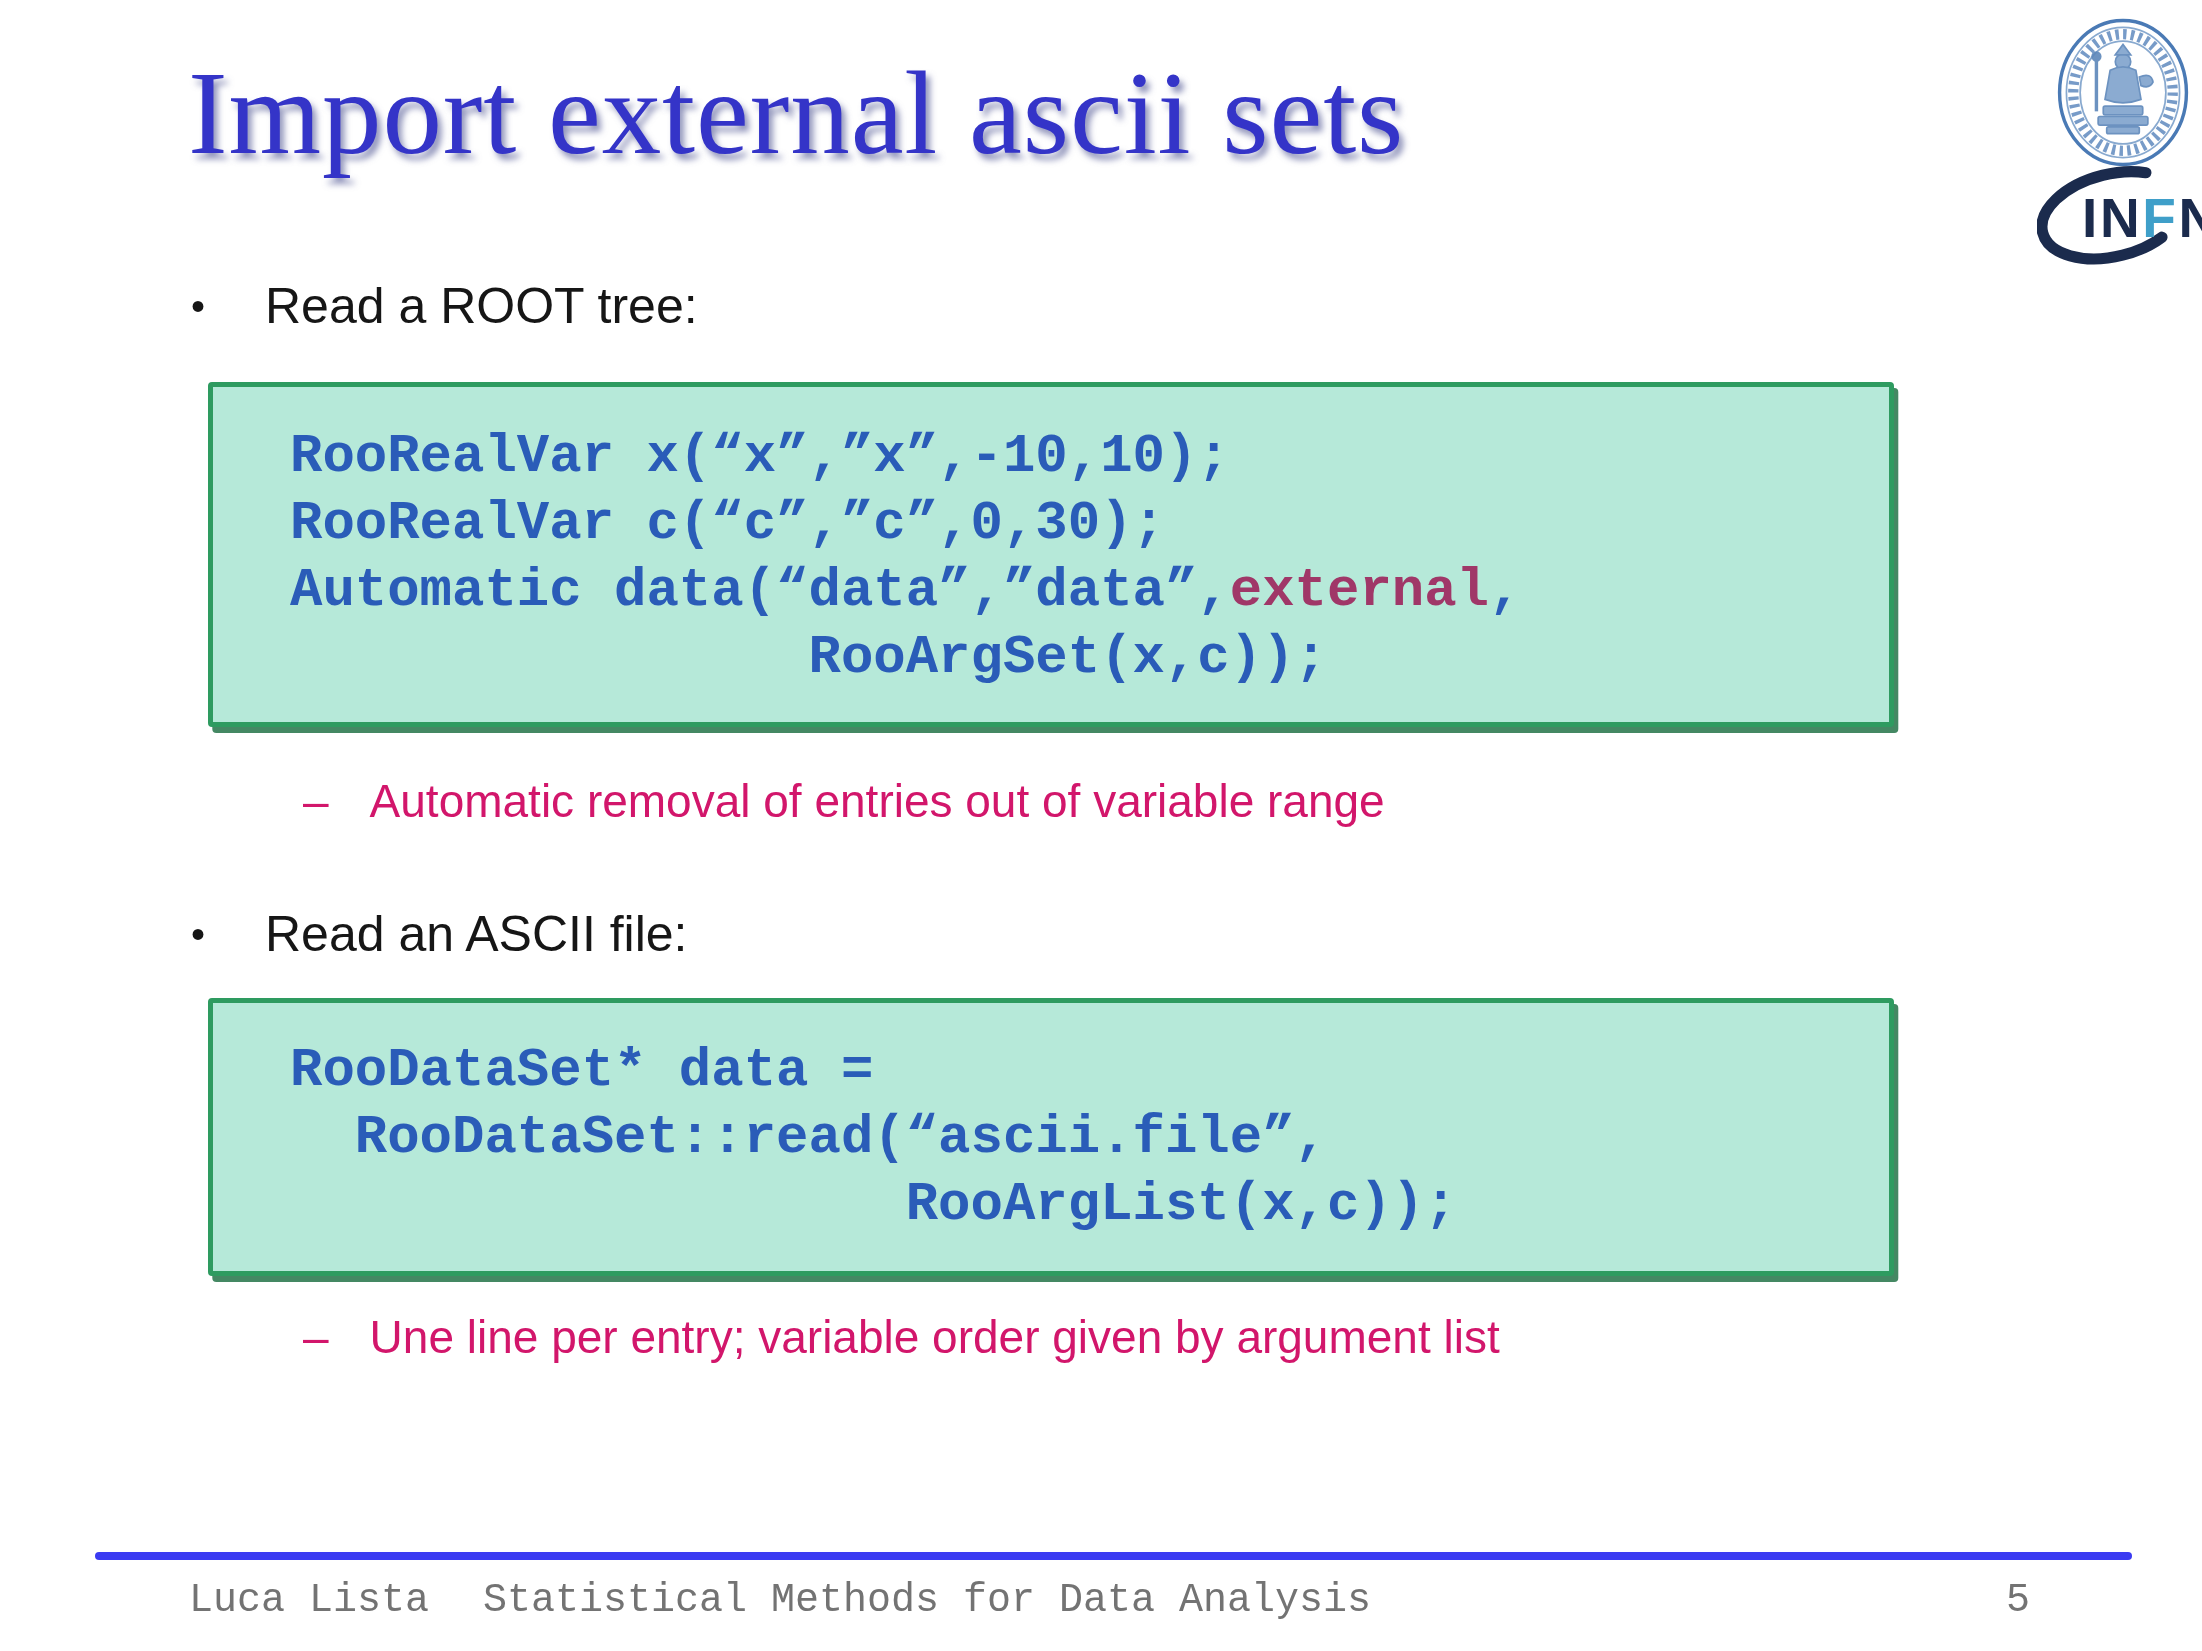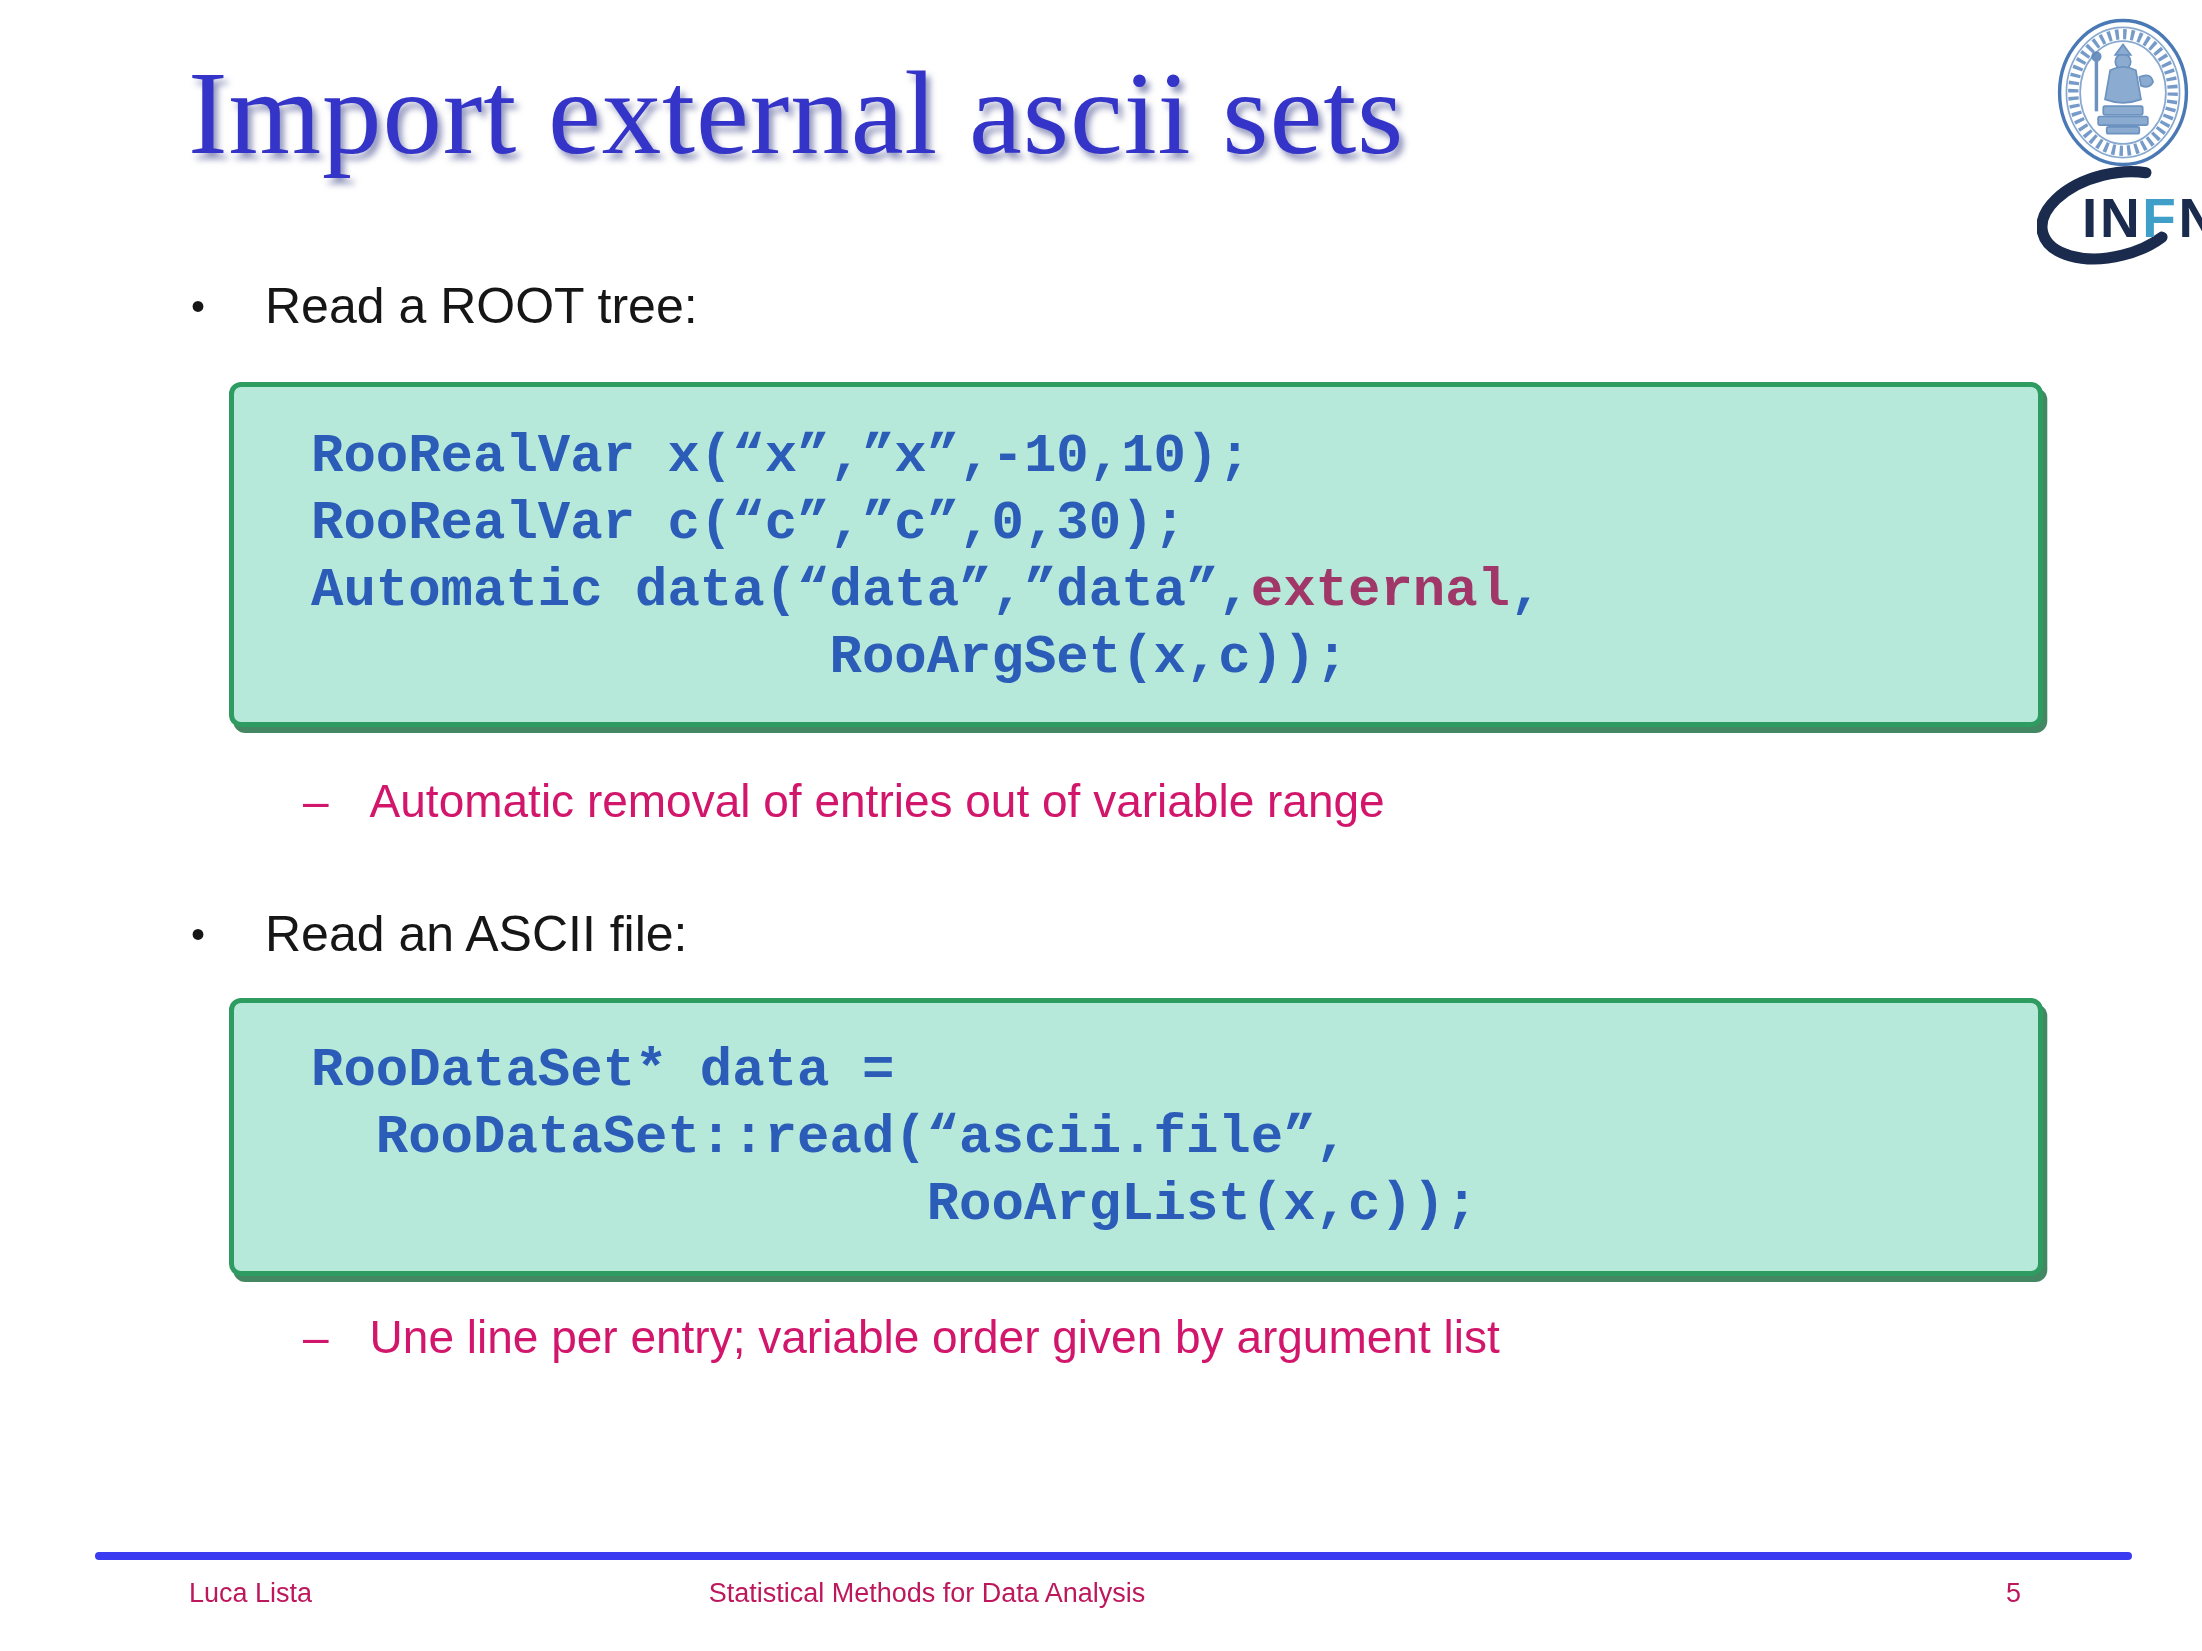--- a/index.html
+++ b/index.html
@@ -35,23 +35,23 @@
   .bullet-row {
     position:absolute; left:191px; display:flex; align-items:baseline;
     font-size:50px; color:#161616; white-space:nowrap;
   }
   .bullet-row .marker { font-size:40px; margin-right:60px; transform:translateY(-3.4px); }
   .bullet1 { top:277px; }
   .bullet2 { top:905px; }
 
   
   .code-box {
-    position:absolute; left:229px; width:1814px; box-sizing:border-box;
+    position:absolute; left:208px; width:1686px; box-sizing:border-box;
     background:#b6e9d9;
-    border:5.2px solid #2e9b60; border-radius:12px;
+    border:5.2px solid #2e9b60; border-radius:4px;
     box-shadow:4.3px 6px 0 rgba(35,115,72,0.85);
   }
   .code-box-1 { top:382px; height:345px; padding:36px 0 0 77px; }
   .code-box-2 { top:998px; height:278px; padding:34px 0 0 77px; }
   .code-line {
     font-family:"Liberation Mono", monospace;
     font-weight:bold; font-size:54px; line-height:67px;
     color:#2a5cb8; white-space:pre;
   }
   .code-highlight { color:#a03768; }
@@ -64,21 +64,21 @@
   .note-row .dash { margin-right:41px; }
   .note1 { left:303px; top:774px; }
   .note2 { left:303px; top:1310px; }
 
   
   .footer-line {
     position:absolute; left:95px; top:1552px; width:2037px; height:7.7px;
     background:#3b3bf2; border-radius:4.3px;
   }
   .footer-text {
-    position:absolute; top:1578px; font-size:27px; color:#be185d; white-space:nowrap;
+    position:absolute; top:1578px; font-size:40px; color:#737373; white-space:nowrap;font-family:Liberation Mono, monospace;
   }
   .footer-author { left:189px; }
   .footer-course { left:0; width:1854px; text-align:center; }
   .footer-page { left:2006px; }
 </style>
 </head>
 <body>
 
 <div class="slide">
 

